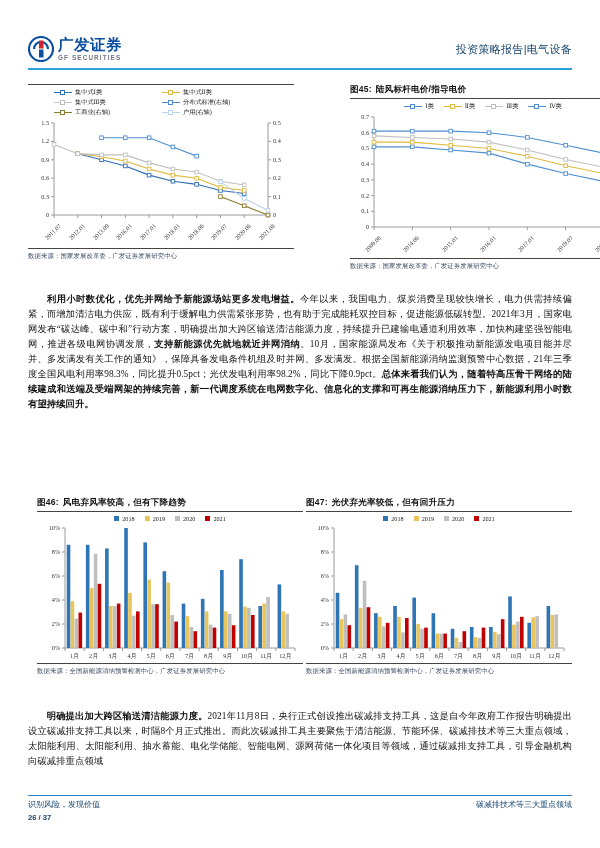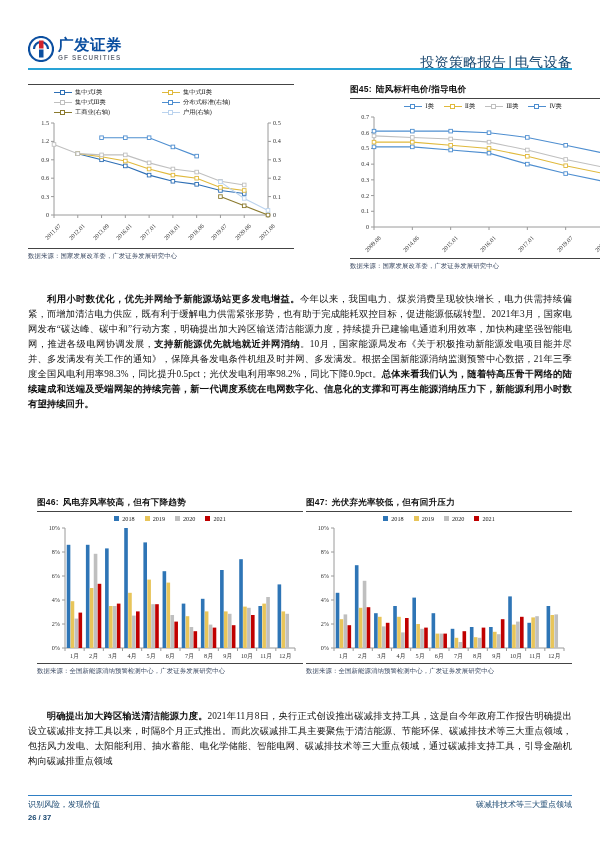--- a/index.html
+++ b/index.html
@@ -10,22 +10,22 @@
   }
   .page{position:absolute;left:0;top:0;width:600px;height:848px;}
 
   
   .header{position:absolute;left:28px;top:36px;width:544px;height:34px;}
   .logo{position:absolute;left:0;top:0;display:flex;align-items:center;gap:4px;}
   .logo-mark{width:26px;height:26px;}
   .logo-txt{display:flex;flex-direction:column;line-height:1;}
   .logo-cn{font-family:"Liberation Sans","DejaVu Sans",sans-serif;font-size:15.5px;font-weight:bold;color:#0b4fa0;letter-spacing:.5px;}
   .logo-en{font-family:"Liberation Sans","DejaVu Sans",sans-serif;font-size:6.4px;font-weight:bold;color:#6f7580;letter-spacing:1.1px;margin-top:2px;}
-  .header-right{position:absolute;right:0;top:18px;font-family:Liberation Mono, monospace;
-    font-size:14px;color:#17456e;letter-spacing:.3px;}
+  .header-right{position:absolute;right:0;top:6px;font-family:Liberation Sans, sans-serif;
+    font-size:11px;color:#17456e;letter-spacing:.3px;}
   .header-rule{position:absolute;left:0;top:32px;width:544px;height:2px;background:#29a3d6;}
 
   
   .fig{position:absolute;width:266px;}
   .fig-title{font-family:"Liberation Sans","DejaVu Sans",sans-serif;font-size:8.6px;font-weight:bold;color:#111;
     padding-bottom:2px;letter-spacing:.2px;}
   .fig-title .num{margin-right:4px;}
   .fig-rule{height:1px;background:#444;width:100%;}
   .fig-body{position:relative;width:100%;}
   .fig-src-rule{height:1px;background:#444;width:100%;margin-top:1px;}
@@ -552,21 +552,21 @@
             <span class="xtick" style="left:219.66666666666669px;width:19.166666666666668px;top:128px">11月</span>
             <span class="xtick" style="left:238.83333333333334px;width:19.166666666666668px;top:128px">12月</span>
           </div>
         </div>
     </div>
     <div class="fig-src-rule"></div>
     <div class="fig-src">数据来源：全国新能源消纳预警检测中心，广发证券发展研究中心</div>
   </div>
 
   <div class="para" id="para2" style="left:28px;top:709px;width:544px;">
-    <span class="indent"></span><b>明确提出加大跨区输送清洁能源力度。</b><span>2021年11月8日，央行正式创设推出碳减排支持工具，这是自今年政府工作报告明确提出设立碳减排支持工具以来，时隔8个月正式推出。而此次碳减排工具主要聚焦于清洁能源、节能环保、碳减排技术等三大重点领域，包括风力发电、太阳能利用、抽水蓄能、电化学储能、智能电网、碳减排技术等三大重点领域，通过碳减排支持工具，引导金融机构向碳减排重点领域</span>
+    <span class="indent"></span><b>明确提出加大跨区输送清洁能源力度。</b><span>2021年11月8日，央行正式创设推出碳减排支持工具，这是自今年政府工作报告明确提出设立碳减排支持工具以来，时隔8个月正式推出。而此次碳减排工具主要聚焦于清洁能源、节能环保、碳减排技术等三大重点领域，太阳能利用、太阳能利用、抽水蓄能、电化学储能、智能电网、源网荷储一体化项目等领域，通过碳减排支持工具，引导金融机构向碳减排重点领域</span>
   </div>
 
   <div class="footer-rule"></div>
   <div class="footer">
     <span class="l">识别风险，发现价值</span>
     <span class="r">碳减排技术等三大重点领域</span>
     <div class="pageno">26 / 37</div>
   </div>
 
 </div>

